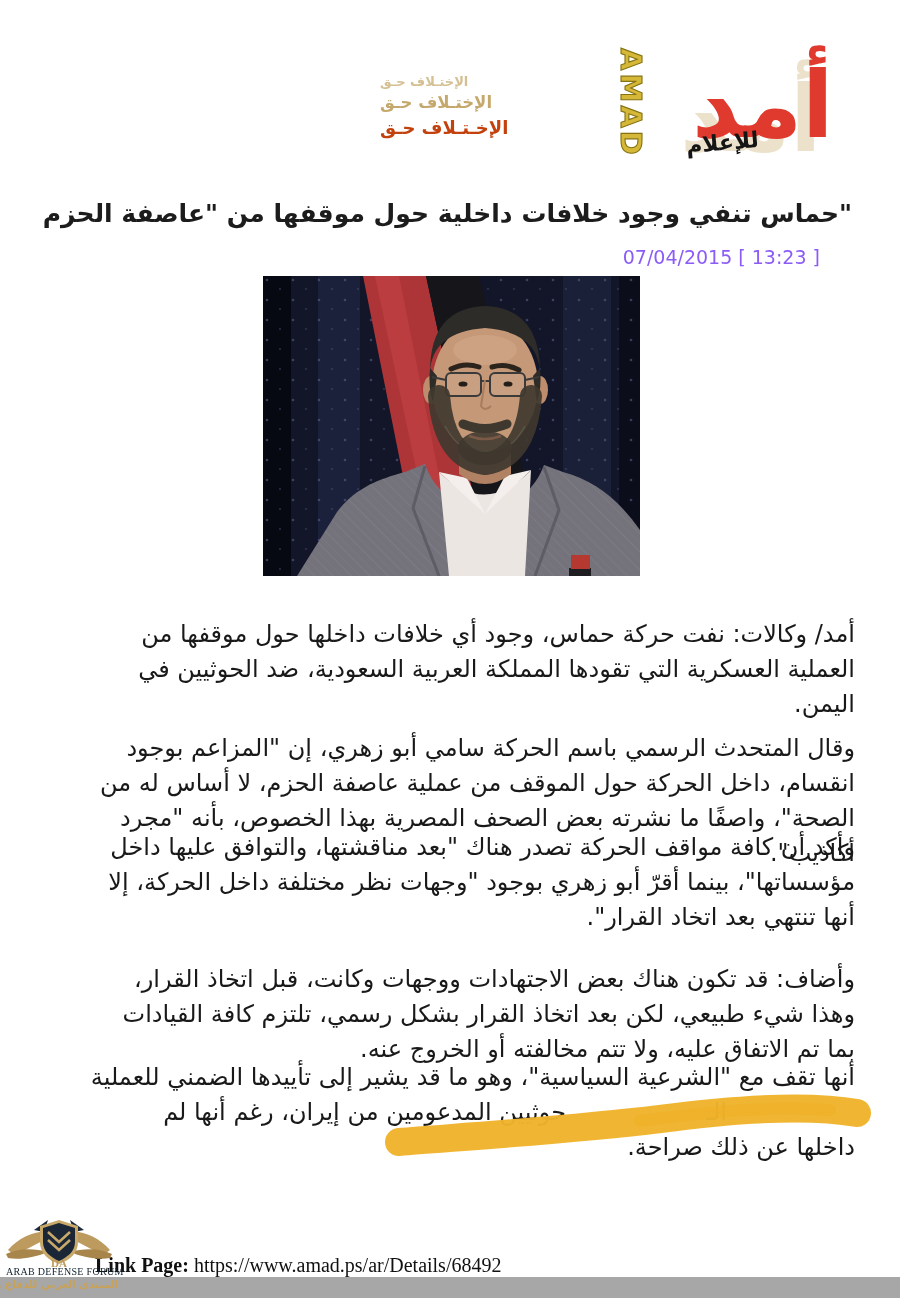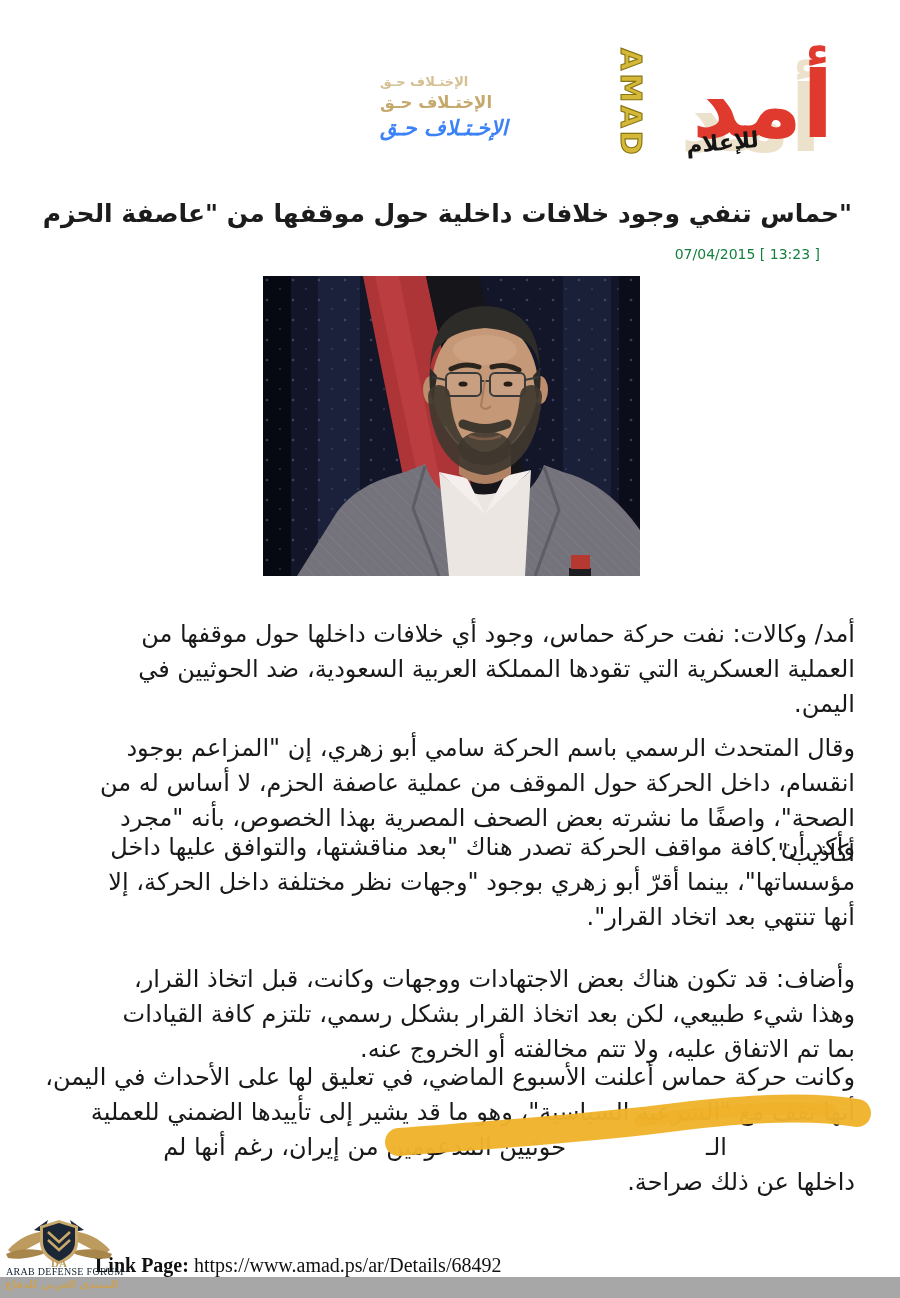--- a/index.html
+++ b/index.html
@@ -4,37 +4,37 @@
 <style>
   html,body{margin:0;padding:0;background:#ffffff;}
   .page{position:relative;width:900px;height:1298px;background:#ffffff;overflow:hidden;
         font-family:"DejaVu Sans",sans-serif;}
 
   
   .slogan{position:absolute;left:380px;top:72px;width:250px;text-align:left;direction:rtl;
           font-family:"DejaVu Sans",sans-serif;font-weight:bold;}
   .slogan .s1{font-size:13px;line-height:19px;color:#d5c094;}
   .slogan .s2{font-size:16.5px;line-height:23px;color:#c5a86c;}
-  .slogan .s3{font-size:21px;line-height:28px;color:#3b82f6;font-style:italic;}
+  .slogan .s3{font-size:18px;line-height:28px;color:#c2410c;}
 
   .amad-logo{position:absolute;left:620px;top:38px;width:270px;height:140px;}
   .amad-echo{position:absolute;left:60px;top:28px;font-size:92px;font-weight:bold;
              color:#ece2cc;direction:rtl;}
   .amad-red{position:absolute;left:72px;top:14px;font-size:92px;font-weight:bold;
             color:#e03a2e;direction:rtl;}
   .amad-vert{position:absolute;left:-54px;top:48px;width:130px;height:34px;
              transform:rotate(90deg);text-align:center;font-size:29px;font-weight:bold;
              letter-spacing:3px;color:#d6b838;-webkit-text-stroke:1.1px #857312;}
   .amad-tagline{position:absolute;left:66px;top:92px;font-size:22px;font-weight:bold;
                 color:#151515;transform:rotate(-5deg);direction:rtl;}
 
   
   .headline{position:absolute;left:40px;width:812px;top:182px;text-align:right;direction:rtl;
             font-size:25px;font-weight:bold;color:#1c1c1c;}
-  .date-line{position:absolute;right:80px;top:246px;font-size:14px;color:#15803d;}
+  .date-line{position:absolute;right:80px;top:246px;font-size:19px;color:#8b5cf6;}
 
   
   .photo{position:absolute;left:263px;top:276px;width:377px;height:300px;}
 
   
   .para{position:absolute;left:95px;width:760px;direction:rtl;text-align:right;
         font-size:24px;line-height:35px;color:#191919;}
   .p1{top:593px;} .p2{top:691px;margin-top:40px;} .p3{top:806px;} .p4{top:938px;} .p5{top:1060px;}
   .p5l{height:35px;line-height:35px;white-space:nowrap;}
   .gap1{display:inline-block;width:128px;height:1px;}
@@ -148,21 +148,20 @@
       <rect x="308" y="279" width="19" height="14" fill="#b53831"></rect>
     </g>
   </svg>
 
   <p class="para p1">أمد/ وكالات: نفت حركة حماس، وجود أي خلافات داخلها حول موقفها من العملية العسكرية التي تقودها المملكة العربية السعودية، ضد الحوثيين في اليمن.</p>
   <p class="para p2">وقال المتحدث الرسمي باسم الحركة سامي أبو زهري، إن "المزاعم بوجود انقسام، داخل الحركة حول الموقف من عملية عاصفة الحزم، لا أساس له من الصحة"، واصفًا ما نشرته بعض الصحف المصرية بهذا الخصوص، بأنه "مجرد أكاذيب".</p>
   <p class="para p3">وأكد أن كافة مواقف الحركة تصدر هناك "بعد مناقشتها، والتوافق عليها داخل مؤسساتها"، بينما أقرّ أبو زهري بوجود "وجهات نظر مختلفة داخل الحركة، إلا أنها تنتهي بعد اتخاد القرار".</p>
   <p class="para p4">وأضاف: قد تكون هناك بعض الاجتهادات ووجهات وكانت، قبل اتخاذ القرار، وهذا شيء طبيعي، لكن بعد اتخاذ القرار بشكل رسمي، تلتزم كافة القيادات بما تم الاتفاق عليه، ولا تتم مخالفته أو الخروج عنه.</p>
 
   <div class="para p5">
-    <div class="p5l">وكانت حركة حماس أعلنت الأسبوع الماضي، في تعليق لها على الأحداث في اليمن،</div>
     <div class="p5l">أنها تقف مع "الشرعية السياسية"، وهو ما قد يشير إلى تأييدها الضمني للعملية</div>
     <div class="p5l">
       <span class="gap1"></span><span>الـ</span><span class="gap2"></span><span>حوثيين المدعومين من إيران، رغم أنها لم</span>
     </div>
     <div class="p5l">داخلها عن ذلك صراحة.</div>
   </div>
 
   <svg class="marker-svg" viewBox="0 0 900 1298">
     <path d="M857,1113 C800,1103 720,1111 660,1119 C570,1130 460,1137 399,1142" fill="none" stroke="#f0b42c" stroke-width="28" stroke-linecap="round" opacity="0.97"></path>
     <path d="M830,1110 C770,1105 700,1113 640,1121" fill="none" stroke="#edae1f" stroke-width="12" stroke-linecap="round" opacity="0.45"></path>

